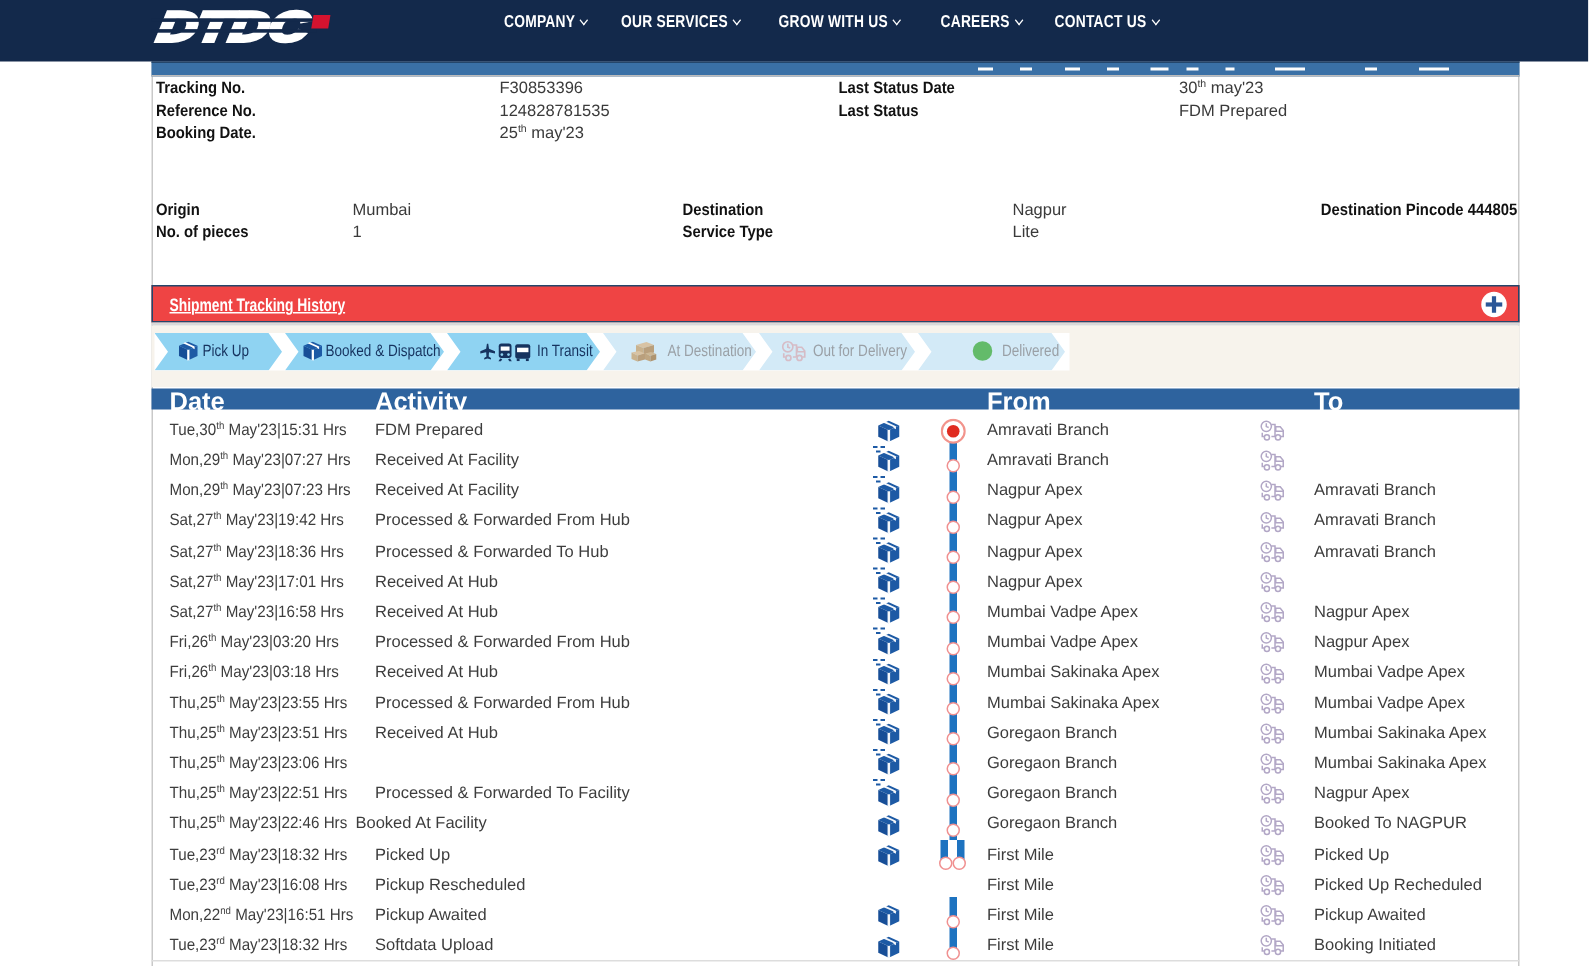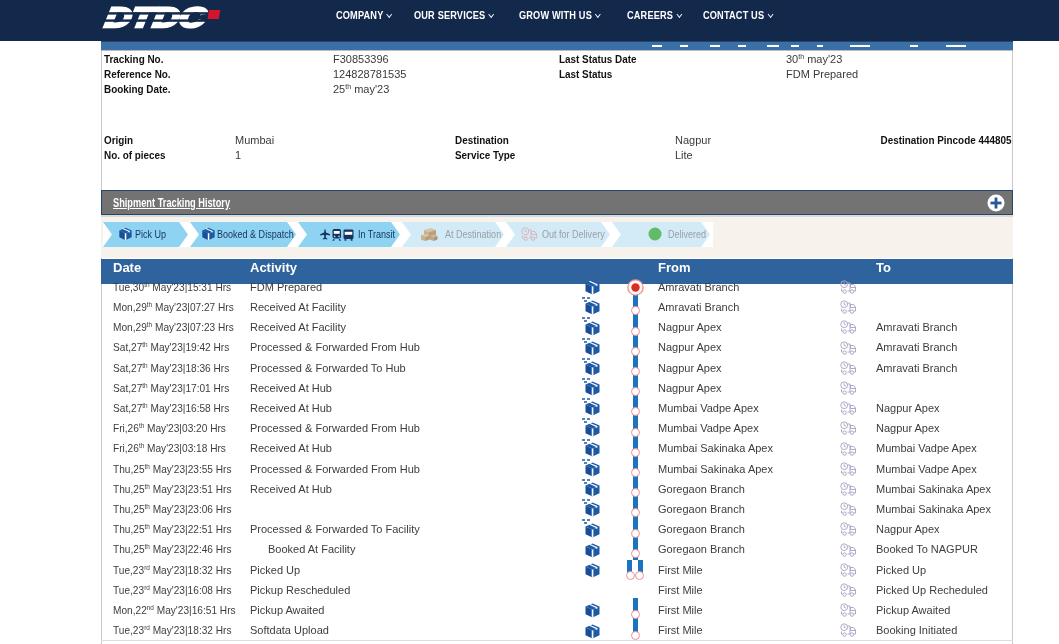--- a/index.html
+++ b/index.html
@@ -12,32 +12,32 @@
 .shipbtn span{display:inline-block;transform:scaleX(.84)}
 .panel{position:absolute;left:101px;top:41px;width:912px;height:603px;background:#fff;border-left:1px solid #c9c9c9;border-right:1px solid #c9c9c9;z-index:1}
 .sliver{position:absolute;left:101px;top:41px;width:912px;height:10px;background:#3a70a6;border-top:1px solid #24466b;border-bottom:1px solid #bcbcbc;z-index:2;overflow:hidden}
 .wm{position:absolute;top:2.5px;height:2.6px;background:#fdfdfd}
 .lbl{font-weight:bold;color:#111;font-size:11px;transform:scaleX(.9);transform-origin:0 50%}
 .lblr{font-weight:bold;color:#111;font-size:11px;transform:scaleX(.9);transform-origin:100% 50%}
 .val{color:#3a3a3a;font-size:11px}
 .row15{height:15px;line-height:15px}
 .sdbar{position:absolute;left:102px;top:111px;width:910px;height:17.5px;background:#f7f4ec;border-top:1px solid #e3e0d6;border-bottom:1px solid #d6d3c7;z-index:2}
 .sdbar span{position:absolute;left:12px;top:0;line-height:16px;font-size:12px;color:#3c3c3c;text-decoration:underline;transform:scaleX(.87);transform-origin:0 50%}
-.sthbar{position:absolute;left:101px;top:190px;width:912px;height:25px;background:#737373;border:1px solid #24466b;z-index:2}
+.sthbar{position:absolute;left:101px;top:190px;width:912px;height:25px;background:#ef4444;border:1px solid #24466b;z-index:2}
 .sthbar .t{position:absolute;left:11px;top:0;line-height:24px;font-size:12px;color:#fff;font-weight:bold;text-decoration:underline;transform:scaleX(.77);transform-origin:0 50%}
 .strip{position:absolute;left:101px;top:217px;width:912px;height:41px;background:#f7f3ec;z-index:2}
 .strip::before{content:"";position:absolute;left:0;top:-2px;width:912px;height:2px;background:#d9d9d9}
 .stg{position:absolute;top:5px;height:25px}
 .stg .bg{position:absolute;left:0;top:0;width:100%;height:100%;clip-path:polygon(0 0,calc(100% - 9px) 0,100% 50%,calc(100% - 9px) 100%,0 100%,9px 50%)}
 .stg.on .bg{background:#8fd3f2}
 .stg.off .bg{background:#d3eaf7}
 .stg .ic{position:absolute;top:5px}
 .stg .tx{position:absolute;top:0;line-height:25px;font-size:11px;color:#16335f;transform:scaleX(.82);transform-origin:0 50%;white-space:nowrap}
 .stg.off .tx{color:#9aa0a6}
-.thead{position:absolute;left:101px;top:259px;width:912px;height:25px;background:#2e639e;z-index:2;color:#fff;font-weight:bold;font-size:13px}
+.thead{position:absolute;left:101px;top:259px;width:912px;height:14px;background:#2e639e;z-index:2;color:#fff;font-weight:bold;font-size:17px}
 .thead span{position:absolute;top:0;line-height:17px}
 .trow{position:absolute;left:101px;width:912px;height:20.2px;z-index:2;font-size:11px;color:#3d3d3d}
 .trow span{position:absolute;top:0;line-height:20.2px}
 .bx,.tk{position:absolute;z-index:3}
 sup{font-size:7px;vertical-align:4px;letter-spacing:0;line-height:0}
 .tl{position:absolute;z-index:2}
 .dotS{position:absolute;width:9px;height:9px;border:1.6px solid #f09090;border-radius:50%;background:#fff;z-index:4}
 .btm{position:absolute;left:101px;top:640px;width:912px;height:1px;background:#ddd;z-index:2}
 </style></head><body>
 <div class="page">
@@ -583,21 +583,21 @@
 <path d="M4.2 2.2 V4.4 L5.8 5"></path>
 <path d="M7.5 3 H10 V11 M7.6 11 H10 M10 4.5 H13.5 L15.5 7 V11 H13.8"></path>
 <path d="M10.5 4.5 V7.5 H15.3"></path>
 <path d="M1.5 8.5 V11 H2.6"></path>
 <circle cx="4.6" cy="11.6" r="1.7"></circle>
 <circle cx="12" cy="11.6" r="1.7"></circle>
 </g>
 </svg>
 <div class="trow" style="top:539.4px">
 <span style="left:12px;transform:scaleX(.92);transform-origin:0 50%">Thu,25<sup>th</sup> May'23|22:46 Hrs</span>
-<span style="left:167px">Booked At Facility</span>
+<span style="left:136px">Booked At Facility</span>
 <span style="left:557px">Goregaon Branch</span>
 <span style="left:775px">Booked To NAGPUR</span>
 </div>
 <svg class="bx" style="left:584px;top:542.8px" width="17" height="15" viewBox="0 0 17 15">
 <polygon points="8.5,0.5 15.5,3.6 8.5,6.8 1.5,3.6" fill="#1d5aa5"></polygon>
 <polygon points="1.5,3.6 8.5,6.8 8.5,14.5 1.5,11.2" fill="#174e97"></polygon>
 <polygon points="15.5,3.6 8.5,6.8 8.5,14.5 15.5,11.2" fill="#1d5aa5"></polygon>
 <polygon points="4.6,1.6 6.2,0.9 13.3,4.1 13.3,6.2 11.7,5.3 11.7,4.8 11,4.4" fill="#fff" opacity=".95"></polygon>
 <rect x="7.7" y="6.6" width="1.7" height="8" fill="#fff" opacity=".95"></rect>
 </svg>

